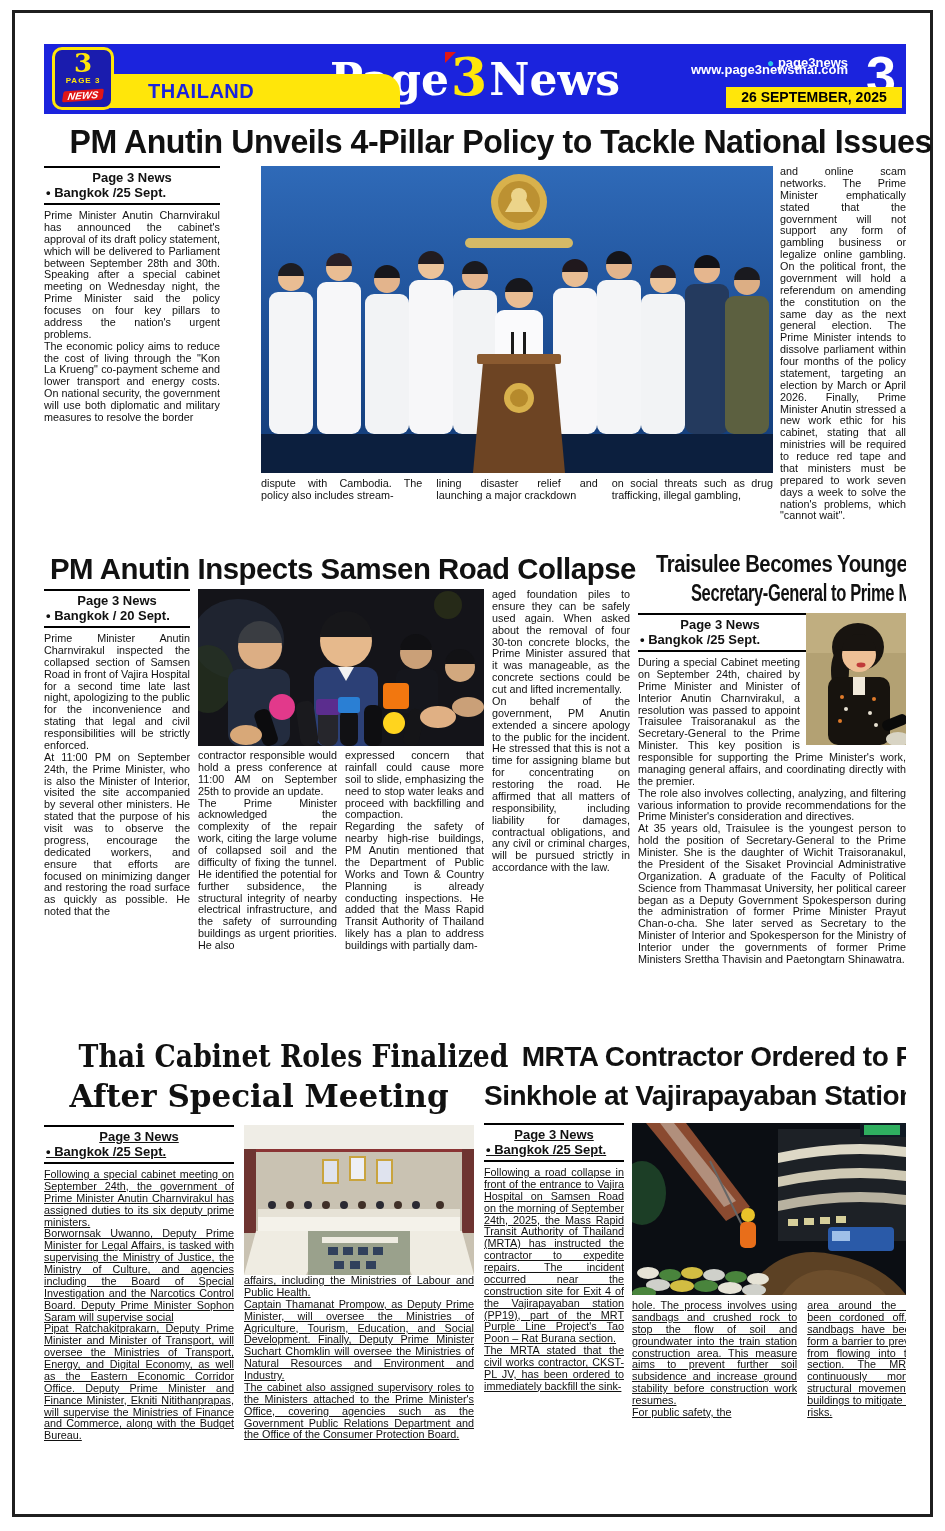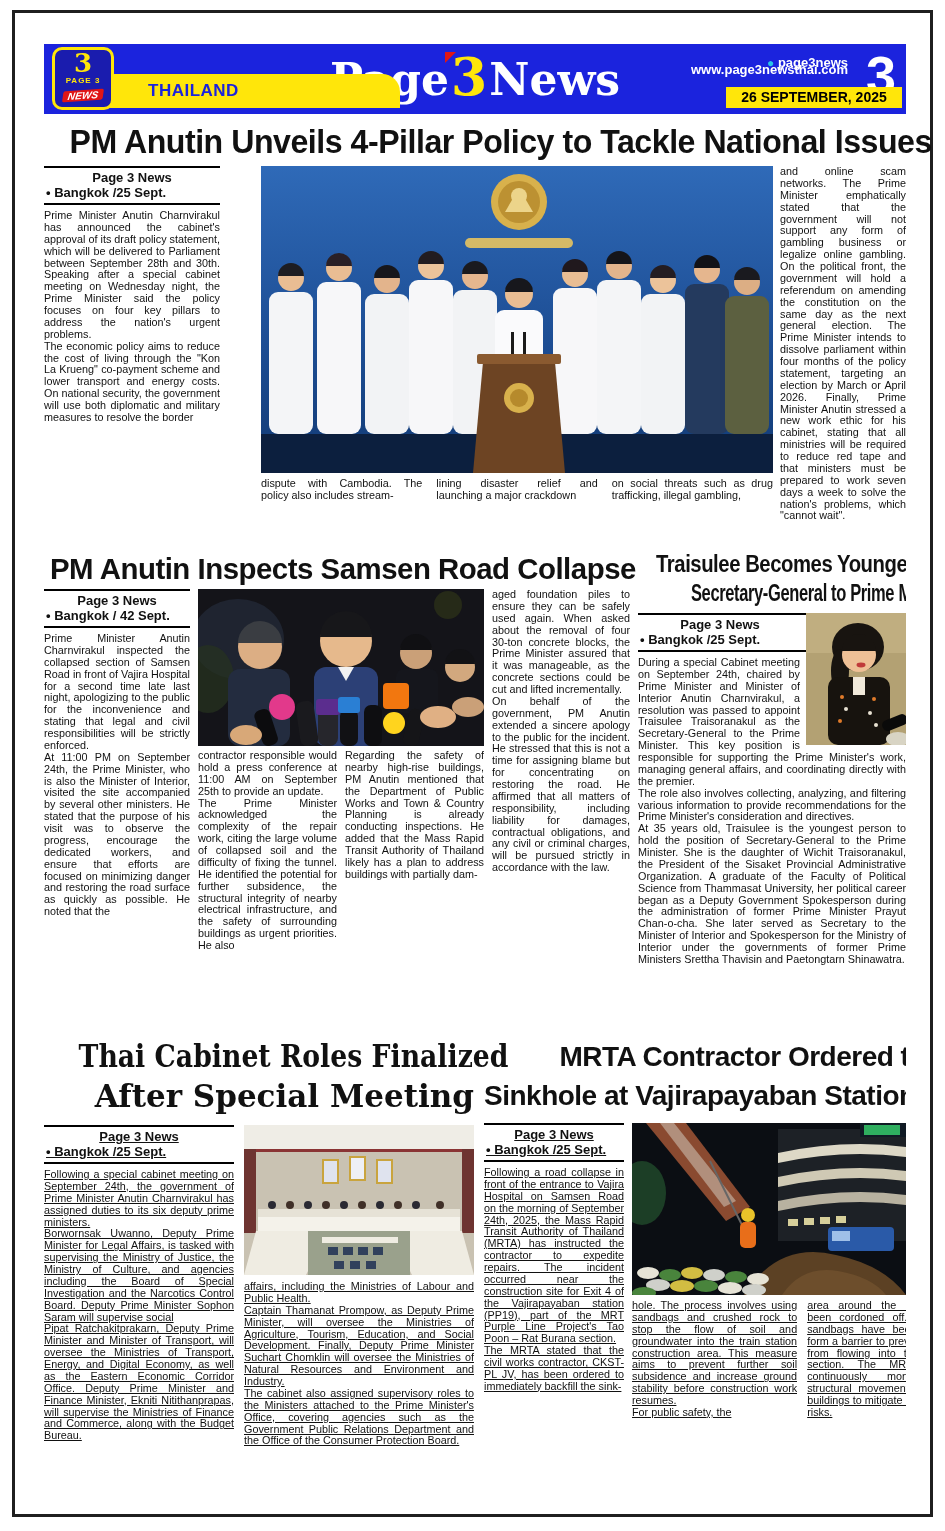--- a/index.html
+++ b/index.html
@@ -11,36 +11,36 @@
   
   .banner{position:relative;height:70px;background:#1b23dd;margin-bottom:6px;}
   .logo{position:absolute;left:8px;top:3px;width:62px;height:63px;background:#1a1cae;border:3px solid #ffe60a;
         border-radius:10px;box-sizing:border-box;text-align:center;z-index:3;}
   .logo-3{font-family:"DejaVu Serif",serif;font-weight:bold;font-size:26px;color:#ffe60a;line-height:26px;}
   .logo-page3{font-size:8px;font-weight:bold;color:#ffe60a;letter-spacing:1px;line-height:9px;}
   .logo-news{display:inline-block;background:#e01616;color:#fff;font-style:italic;font-weight:bold;font-size:10px;
         padding:0 5px;transform:skewX(-12deg) rotate(-4deg);border-radius:2px;margin-top:2px;}
   .ribbon{position:absolute;left:64px;bottom:6px;width:292px;height:34px;background:#ffe60a;
         border-radius:0 18px 0 0;line-height:34px;padding-left:40px;box-sizing:border-box;z-index:2;}
-  .ribbon span{color:#1b23dd;font-weight:bold;font-size:17px;letter-spacing:.5px;}
+  .ribbon span{color:#1b23dd;font-weight:bold;font-size:20px;letter-spacing:.5px;}
   .masthead{position:absolute;left:0;right:0;top:2px;text-align:center;color:#fff;
         font-family:"DejaVu Serif",serif;font-weight:bold;z-index:1;}
   .mh-word{font-size:44px;}
   .mh-3{color:#ffe60a;font-size:52px;position:relative;padding:0 2px;}
   .mh-3::before{content:"";position:absolute;left:-4px;top:6px;width:0;height:0;
         border-left:11px solid #e01616;border-bottom:11px solid transparent;}
   .social{position:absolute;right:58px;top:11px;color:#fff;font-size:13px;font-weight:bold;}
   .dot{color:#29c5e6;font-size:12px;}
   .website{position:absolute;right:58px;top:18px;color:#fff;font-size:13px;font-weight:bold;}
   .pageno{position:absolute;right:10px;top:2px;color:#fff;font-size:54px;font-weight:bold;line-height:58px;}
   .datestrip{position:absolute;right:4px;bottom:6px;width:176px;height:21px;background:#ffe60a;color:#000;
         font-weight:bold;font-size:14px;text-align:center;line-height:21px;}
 
   
-  .hl{text-align:right;overflow:visible;}
+  .hl{text-align:center;overflow:visible;}
   .fitline{display:inline-block;white-space:nowrap;transform-origin:center;}
   .h-sans{font-weight:bold;letter-spacing:-.5px;}
   .h-serif{font-family:"DejaVu Serif",serif;font-weight:bold;}
   .hl-a1{height:42px;line-height:42px;margin-bottom:4px;}
   .hl-a2{height:36px;line-height:36px;margin-bottom:2px;}
   .hl-a3 .fitline{font-size:23px;}
   .hl-a3{line-height:27px;margin-bottom:4px;}
   .hl-b{line-height:35px;}
 
   
@@ -185,21 +185,21 @@
 
     <div class="row23">
       <section class="a2">
         <div class="hl hl-a2">
           <span class="fitline h-sans" style="font-size: 30px; transform: scaleX(0.979933);">PM Anutin Inspects Samsen Road Collapse</span>
         </div>
         <div class="a2-cols">
           <div class="clip" style="width:146px">
             <div class="byline">
               <div class="byline-src">Page 3 News</div>
-              <div class="byline-dl">• Bangkok / 42 Sept.</div>
+              <div class="byline-dl">• Bangkok / 20 Sept.</div>
             </div>
             <p class="bt">Prime Minister Anutin Charnvirakul inspected the collapsed section of Samsen Road in front of Vajira Hospital for a second time late last night, apologizing to the public for the inconvenience and stating that legal and civil responsibilities will be strictly enforced.</p>
             <p class="bt">At 11:00 PM on September 24th, the Prime Minister, who is also the Minister of Interior, visited the site accompanied by several other ministers. He stated that the purpose of his visit was to observe the progress, encourage the dedicated workers, and ensure that efforts are focused on minimizing danger and restoring the road surface as quickly as possible. He noted that the</p>
           </div>
           <div style="width:286px">
             <figure class="photo">
               <svg width="286" height="157" viewBox="0 0 286 157">
                 <rect width="286" height="157" fill="#141419"></rect>
                 <ellipse cx="40" cy="50" rx="46" ry="40" fill="#1f2430"></ellipse>
                 <ellipse cx="10" cy="90" rx="26" ry="34" fill="#27331f" opacity="0.7"></ellipse>
@@ -231,20 +231,21 @@
                 <ellipse cx="240" cy="128" rx="18" ry="11" fill="#e0b084"></ellipse>
                 <ellipse cx="270" cy="118" rx="16" ry="10" fill="#caa078"></ellipse>
               </svg>
             </figure>
             <div style="display:flex;gap:8px;margin-top:4px">
               <div class="clip" style="width:139px">
                 <p class="bt">contractor responsible would hold a press conference at 11:00 AM on September 25th to provide an update.</p>
                 <p class="bt">The Prime Minister acknowledged the complexity of the repair work, citing the large volume of collapsed soil and the difficulty of fixing the tunnel. He identified the potential for further subsidence, the structural integrity of nearby electrical infrastructure, and the safety of surrounding buildings as urgent priorities. He also</p>
               </div>
               <div class="clip" style="width:139px">
+                <p class="bt">expressed concern that rainfall could cause more soil to slide, emphasizing the need to stop water leaks and proceed with backfilling and compaction.</p>
                 <p class="bt">Regarding the safety of nearby high-rise buildings, PM Anutin mentioned that the Department of Public Works and Town &amp; Country Planning is already conducting inspections. He added that the Mass Rapid Transit Authority of Thailand likely has a plan to address buildings with partially dam-</p>
               </div>
             </div>
           </div>
           <div class="clip" style="flex:1">
             <p class="bt">aged foundation piles to ensure they can be safely used again. When asked about the removal of four 30-ton concrete blocks, the Prime Minister assured that it was manageable, as the concrete sections could be cut and lifted incrementally.</p>
             <p class="bt">On behalf of the government, PM Anutin extended a sincere apology to the public for the incident. He stressed that this is not a time for assigning blame but for concentrating on restoring the road. He affirmed that all matters of responsibility, including liability for damages, contractual obligations, and any civil or criminal charges, will be pursued strictly in accordance with the law.</p>
           </div>
         </div>
       </section>
@@ -341,21 +342,21 @@
                   <rect x="84" y="122" width="10" height="8"></rect>
                     <rect x="99" y="122" width="10" height="8"></rect>
                     <rect x="114" y="122" width="10" height="8"></rect>
                     <rect x="129" y="122" width="10" height="8"></rect>
                   <rect x="90" y="136" width="10" height="8"></rect>
                     <rect x="106" y="136" width="10" height="8"></rect>
                     <rect x="122" y="136" width="10" height="8"></rect>
                 </g>
               </svg>
             </figure>
-            <div style="margin-top:6px">
+            <div style="">
               <p class="bt">affairs, including the Ministries of Labour and Public Health.</p>
               <p class="bt">Captain Thamanat Prompow, as Deputy Prime Minister, will oversee the Ministries of Agriculture, Tourism, Education, and Social Development. Finally, Deputy Prime Minister Suchart Chomklin will oversee the Ministries of Natural Resources and Environment and Industry.</p>
               <p class="bt">The cabinet also assigned supervisory roles to the Ministers attached to the Prime Minister's Office, covering agencies such as the Government Public Relations Department and the Office of the Consumer Protection Board.</p>
             </div>
           </div>
         </div>
       </section>
 
       <section class="a5">
         <div class="hl hl-b">

